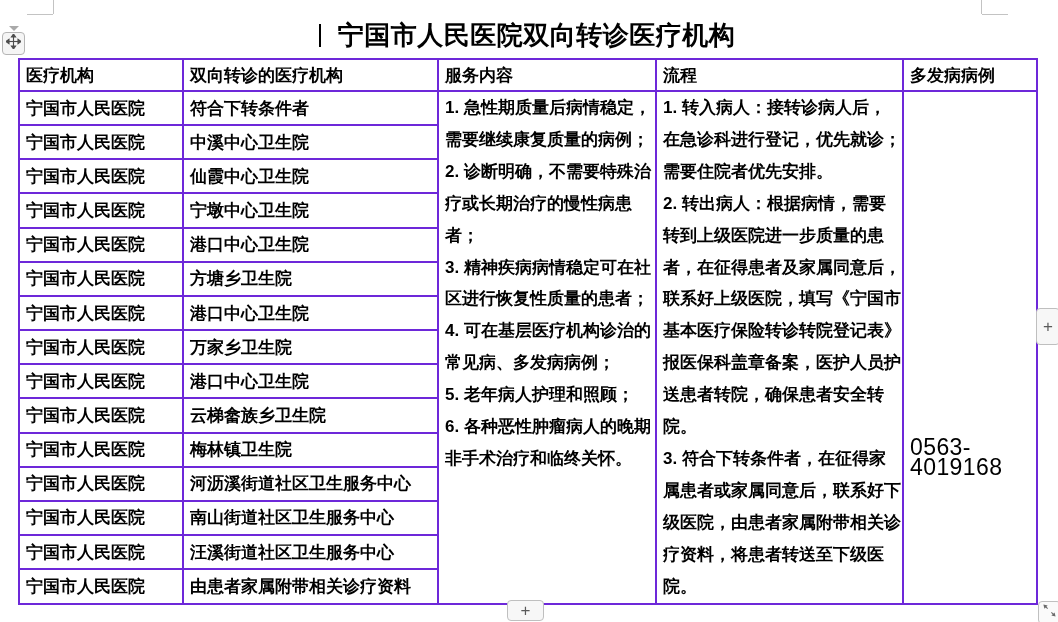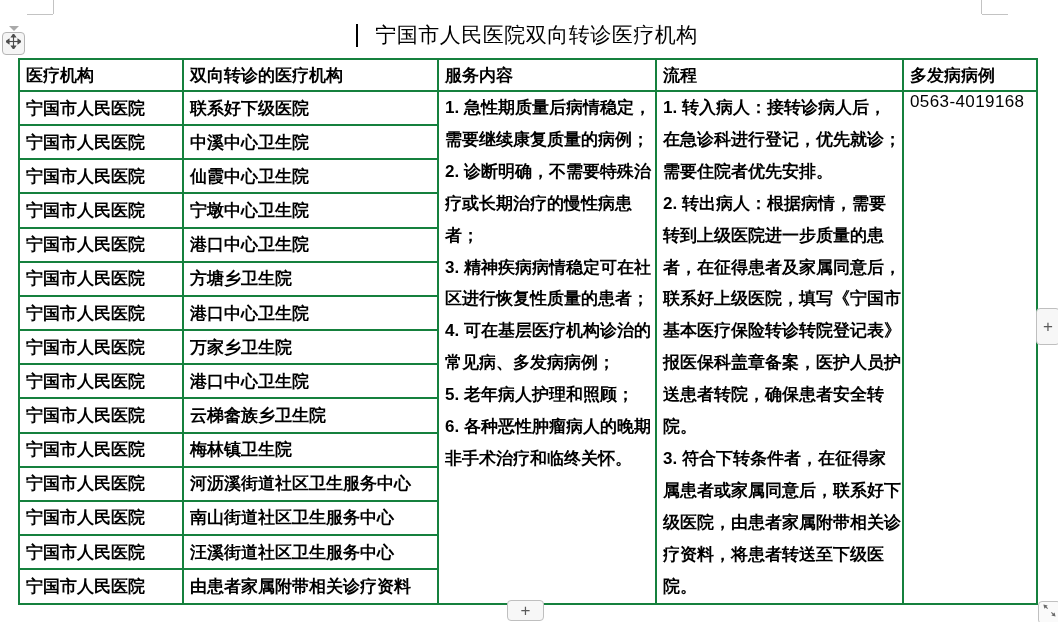--- a/index.html
+++ b/index.html
@@ -21,36 +21,36 @@
     border-left:5px solid transparent;border-right:5px solid transparent;
     border-top:5px solid #a9a9a9;}
   .move-handle{position:absolute;left:2px;top:32px;width:23px;height:23px;
     background:#f5f5f5;border:1px solid #b5b5b5;border-radius:4px;
     display:flex;align-items:center;justify-content:center;cursor:move;box-sizing:border-box;}
 
   
   .title-row{position:absolute;left:18px;top:21px;width:1018px;height:28px;
     display:flex;align-items:center;justify-content:center;}
   .caret{display:inline-block;width:2px;height:23px;background:#000;margin-right:1px;}
-  .doc-title{font-size:21px;font-weight:400;letter-spacing:0.5px;white-space:nowrap;margin-left:16px;}
+  .doc-title{font-size:26px;font-weight:700;letter-spacing:0.5px;white-space:nowrap;margin-left:16px;}
 
   
   table.ref{position:absolute;left:18px;top:58px;border-collapse:collapse;table-layout:fixed;}
   table.ref col.c1{width:164px;} table.ref col.c2{width:255px;}
   table.ref col.c3{width:218px;} table.ref col.c4{width:247px;}
   table.ref col.c5{width:134px;}
-  table.ref th,table.ref td{border:2px solid #15803d;padding:0 0 0 6px;
+  table.ref th,table.ref td{border:2px solid #6d28d9;padding:0 0 0 6px;
     font-size:17px;font-weight:700;text-align:left;box-sizing:border-box;
     overflow:hidden;}
   table.ref thead tr{height:32px;}
   table.ref tbody tr{height:34px;}
   td.mergecell{vertical-align:top;padding:2px 5px 0 6px;line-height:31.9px;
     white-space:pre-line;text-align:justify;margin-left:41px;}
   td.contactcell{vertical-align:top;padding:0 2px 0 5px;}
-  .phone{display:block;font-size:17px;font-weight:400;
+  .phone{display:block;margin-top:345px;font-size:23px;font-weight:400;
     letter-spacing:0.4px;line-height:20px;}
 
   
   .ctrl{position:absolute;background:#f7f7f7;border:1px solid #bfbfbf;border-radius:4px;
     color:#5a5a5a;display:flex;align-items:center;justify-content:center;
     font-size:17px;font-weight:400;box-sizing:border-box;cursor:pointer;line-height:1;}
   .add-row{left:507px;top:600px;width:37px;height:21px;}
   .add-col{left:1036px;top:308px;width:24px;height:37px;}
 
   
@@ -106,21 +106,21 @@
         <th>医疗机构</th>
         <th>双向转诊的医疗机构</th>
         <th>服务内容</th>
         <th>流程</th>
         <th>多发病病例</th>
       </tr>
     </thead>
     <tbody id="tbody">
       <tr>
         <td>宁国市人民医院</td>
-        <td>联系好下级医院</td>
+        <td>符合下转条件者</td>
         <td class="mergecell" rowspan="15">1. 急性期质量后病情稳定，需要继续康复质量的病例；
 2. 诊断明确，不需要特殊治疗或长期治疗的慢性病患者；
 3. 精神疾病病情稳定可在社区进行恢复性质量的患者；
 4. 可在基层医疗机构诊治的常见病、多发病病例；
 5. 老年病人护理和照顾；
 6. 各种恶性肿瘤病人的晚期非手术治疗和临终关怀。</td>
         <td class="mergecell" rowspan="15">1. 转入病人：接转诊病人后，在急诊科进行登记，优先就诊；需要住院者优先安排。
 2. 转出病人：根据病情，需要转到上级医院进一步质量的患者，在征得患者及家属同意后，联系好上级医院，填写《宁国市基本医疗保险转诊转院登记表》报医保科盖章备案，医护人员护送患者转院，确保患者安全转院。
 3. 符合下转条件者，在征得家属患者或家属同意后，联系好下级医院，由患者家属附带相关诊疗资料，将患者转送至下级医院。</td>
         <td class="contactcell" rowspan="15">

